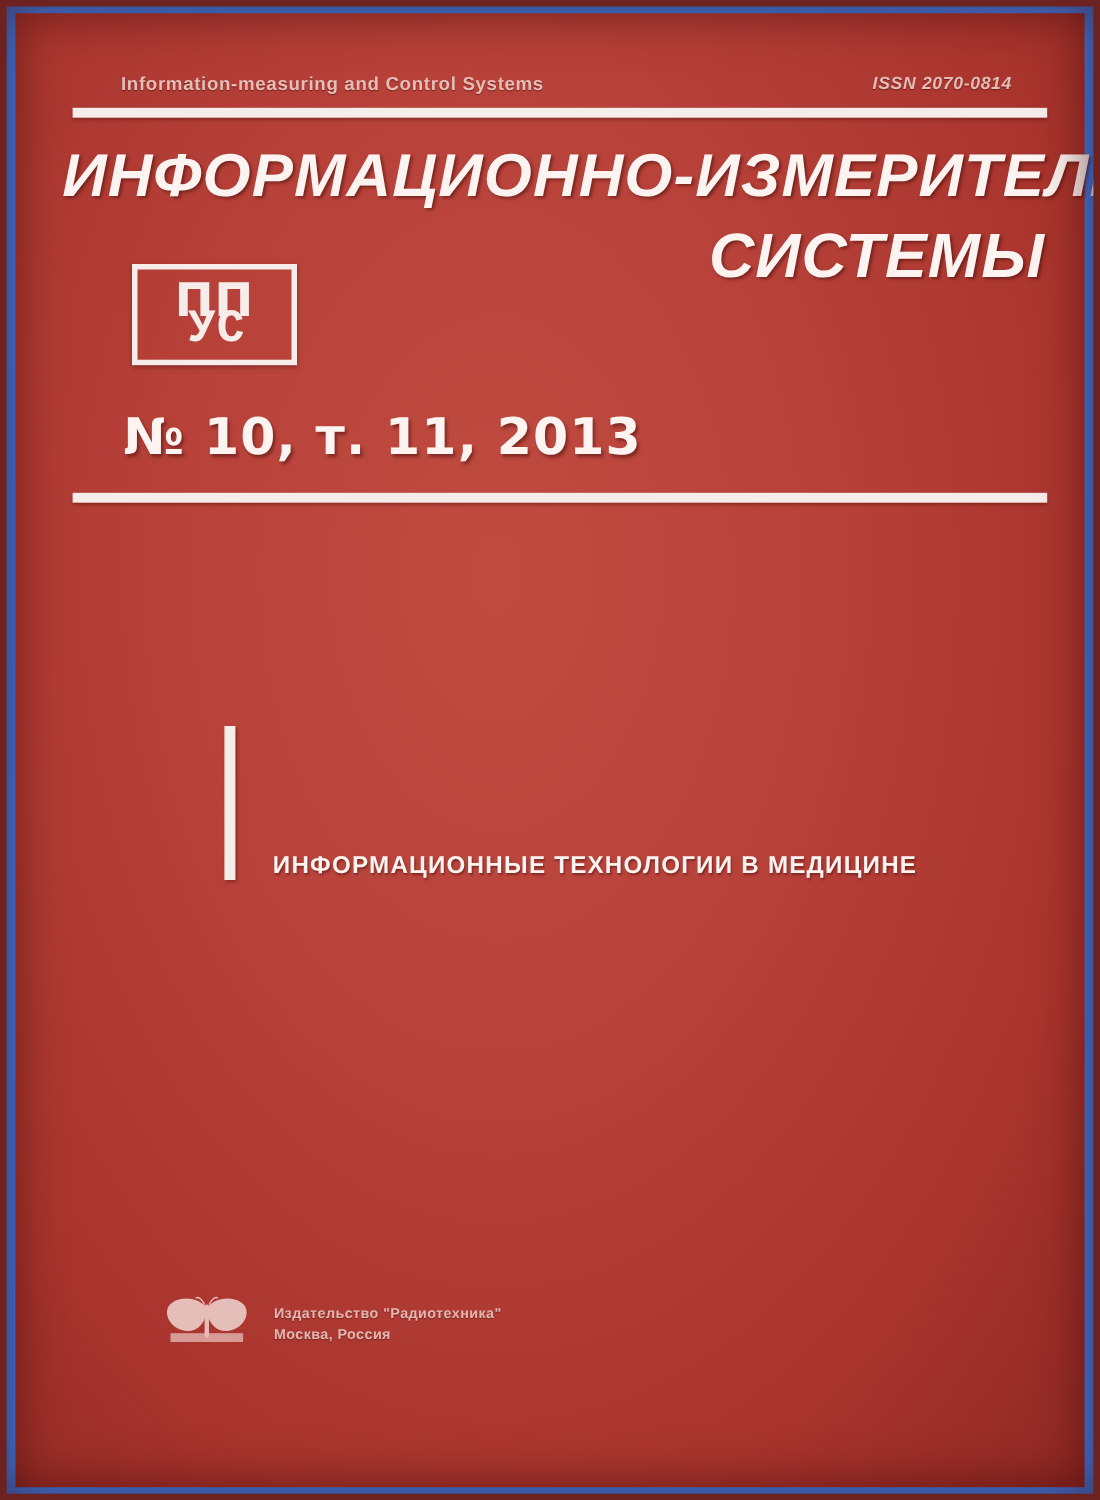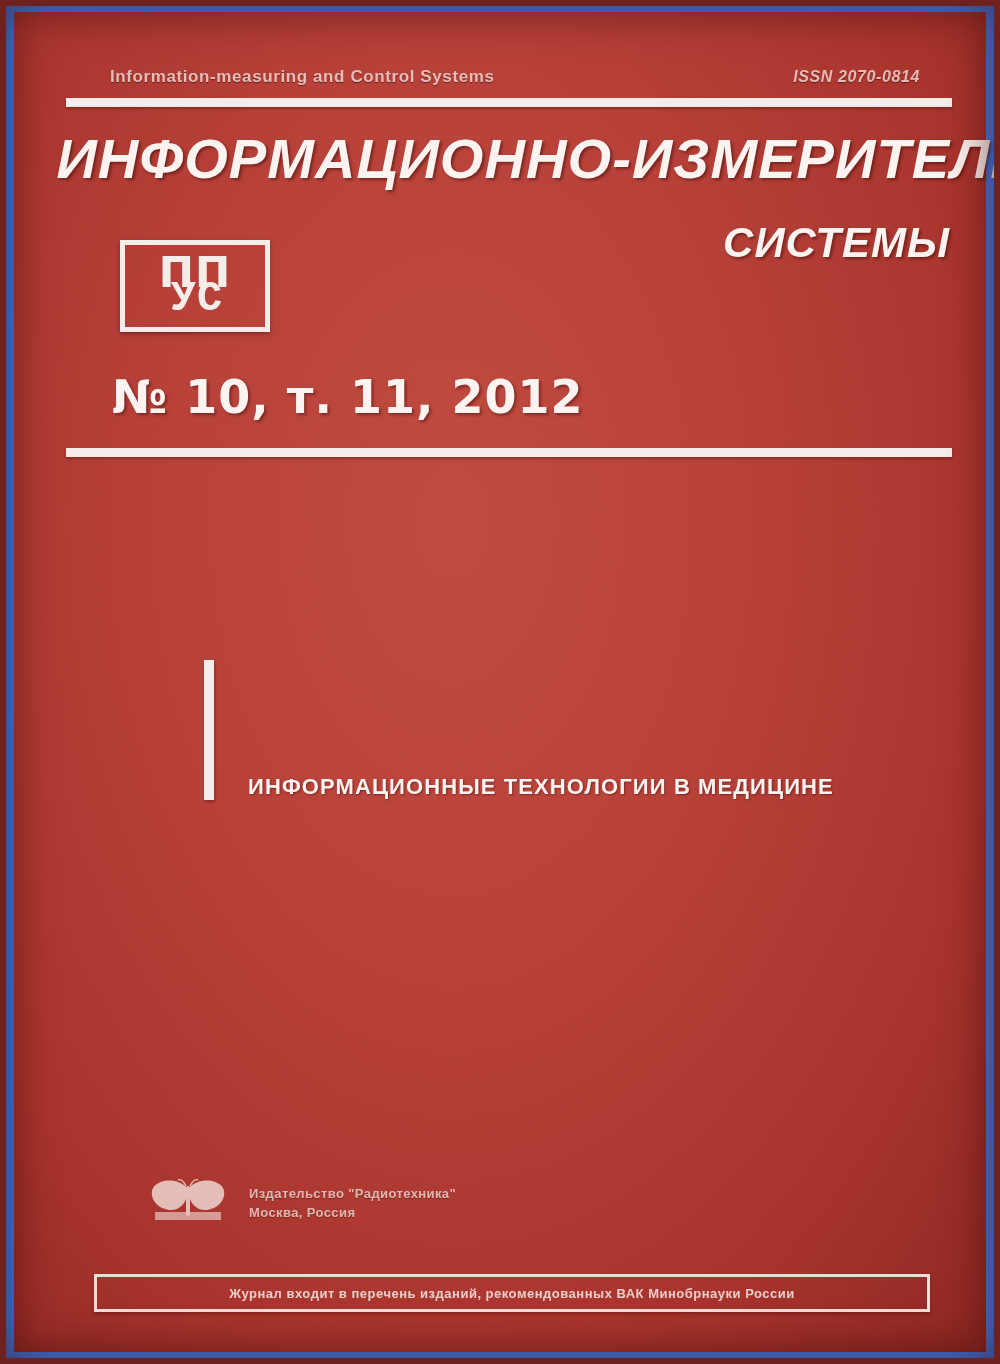--- a/index.html
+++ b/index.html
@@ -97,23 +97,23 @@
     white-space: nowrap;
     transform: scaleX(1.02);
     transform-origin: right center;
   }
   .mast-l2 {
     font-size: 55px;
     line-height: 74px;
     margin-top: 4px;
   }
   .mast-l3 {
-    font-size: 42px;
+    font-size: 57px;
     line-height: 74px;
-    margin-top: 12px;
+    margin-top: 2px;
   }
 
   
   .logo-box {
     position: absolute;
     left: 106px;
     top: 228px;
     width: 140px;
     height: 82px;
     border: 5px solid #f6ece9;
@@ -253,21 +253,21 @@
       <div class="mast-l3">СИСТЕМЫ</div>
     </div>
 
     <div class="logo-box">
       <div class="logo-text">
         <span>ПП</span>
         <span class="logo-row2">УС</span>
       </div>
     </div>
 
-    <div class="issue">№ 10, т. 11, 2012</div>
+    <div class="issue">№ 10, т. 11, 2013</div>
 
     <div class="rule rule-bottom"></div>
 
 
     <div class="contents">
       <div class="content-bar"></div>
       <div class="content-label">ИНФОРМАЦИОННЫЕ ТЕХНОЛОГИИ В МЕДИЦИНЕ</div>
     </div>
 
     <div class="publisher">
@@ -280,19 +280,16 @@
           <path d="M41 8 C44 2, 47 1, 49 2" stroke="#f0d6d1" stroke-width="1.4" fill="none"></path>
         </g>
         <rect x="6" y="34" width="66" height="8" fill="#f0d6d1" opacity="0.75"></rect>
       </svg>
       <div class="pub-lines">
         <div>Издательство "Радиотехника"</div>
         <div>Москва, Россия</div>
       </div>
     </div>
 
-    <div class="reg-banner">
-      <div class="reg-text">Журнал входит в перечень изданий, рекомендованных ВАК Минобрнауки России</div>
-    </div>
 
   </div>
   <div class="scan-edge"></div>
 </div>
 
 </body></html>

